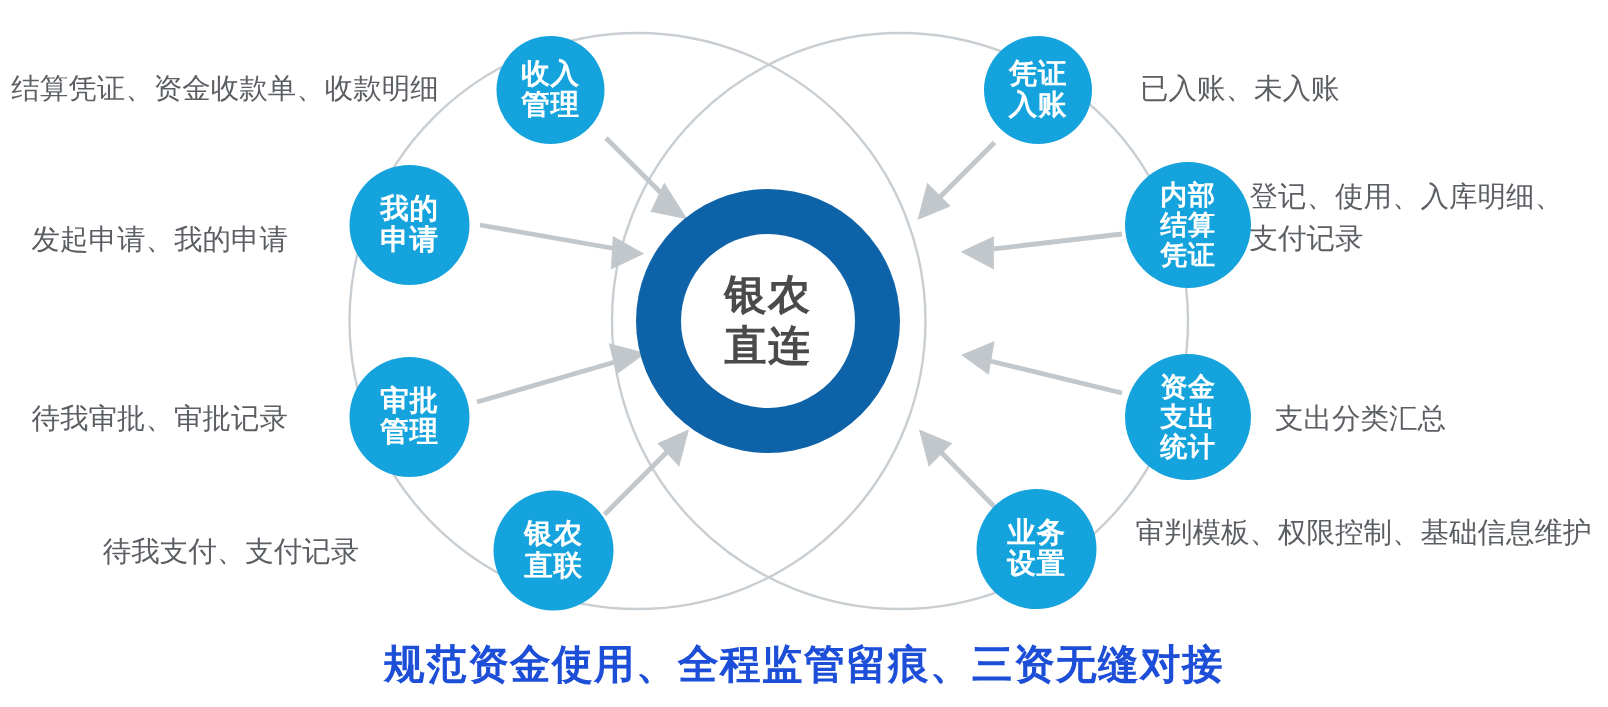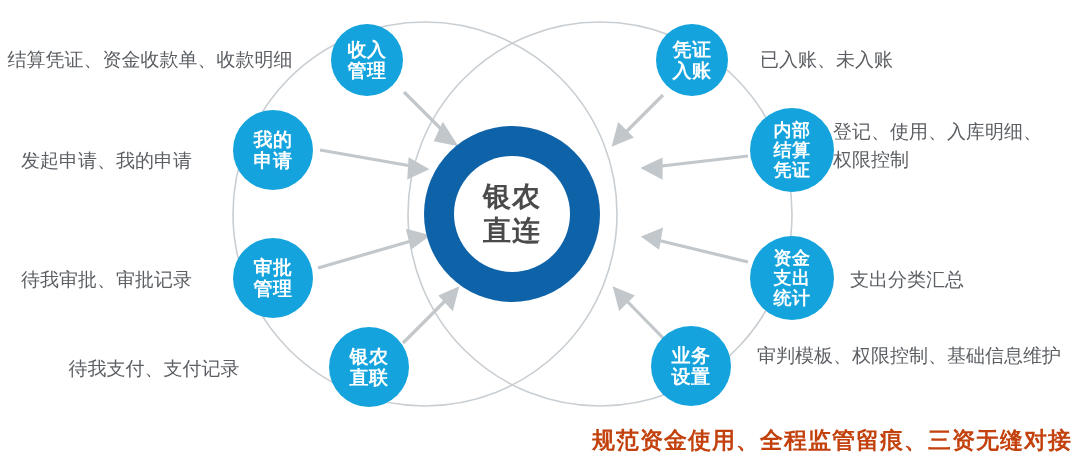--- a/index.html
+++ b/index.html
@@ -90,23 +90,23 @@
   .label.right { text-align: left; }
   .label.left  { text-align: center; }
   .label .l2 { display: block; white-space: nowrap; }
 
   
   #caption {
     position: absolute;
     left: 0;
     top: 425px;
     width: 1072px;
-    text-align: right;
-    color: #c2410c;
-    font-size: 23px;
+    text-align: center;
+    color: #1d4ed8;
+    font-size: 27px;
     font-weight: 700;
     letter-spacing: 1px;
     z-index: 7;
   }
 </style>
 </head>
 <body>
 
 <div id="stage">
 
@@ -208,21 +208,21 @@
   <div class="label left" style="left:0px; top:355px; width:308px;">
     <span>待我支付、支付记录</span>
   </div>
 
   <div class="label right" style="left:760px; top:46px;">
     <span>已入账、未入账</span>
   </div>
 
   <div class="label right" style="left:833px; top:118px;">
     <span>登记、使用、入库明细、</span>
-    <span class="l2">权限控制</span>
+    <span class="l2">支付记录</span>
   </div>
 
   <div class="label right" style="left:850px; top:266px;">
     <span>支出分类汇总</span>
   </div>
 
   <div class="label right" style="left:757px; top:342px;">
     <span>审判模板、权限控制、基础信息维护</span>
   </div>
 

